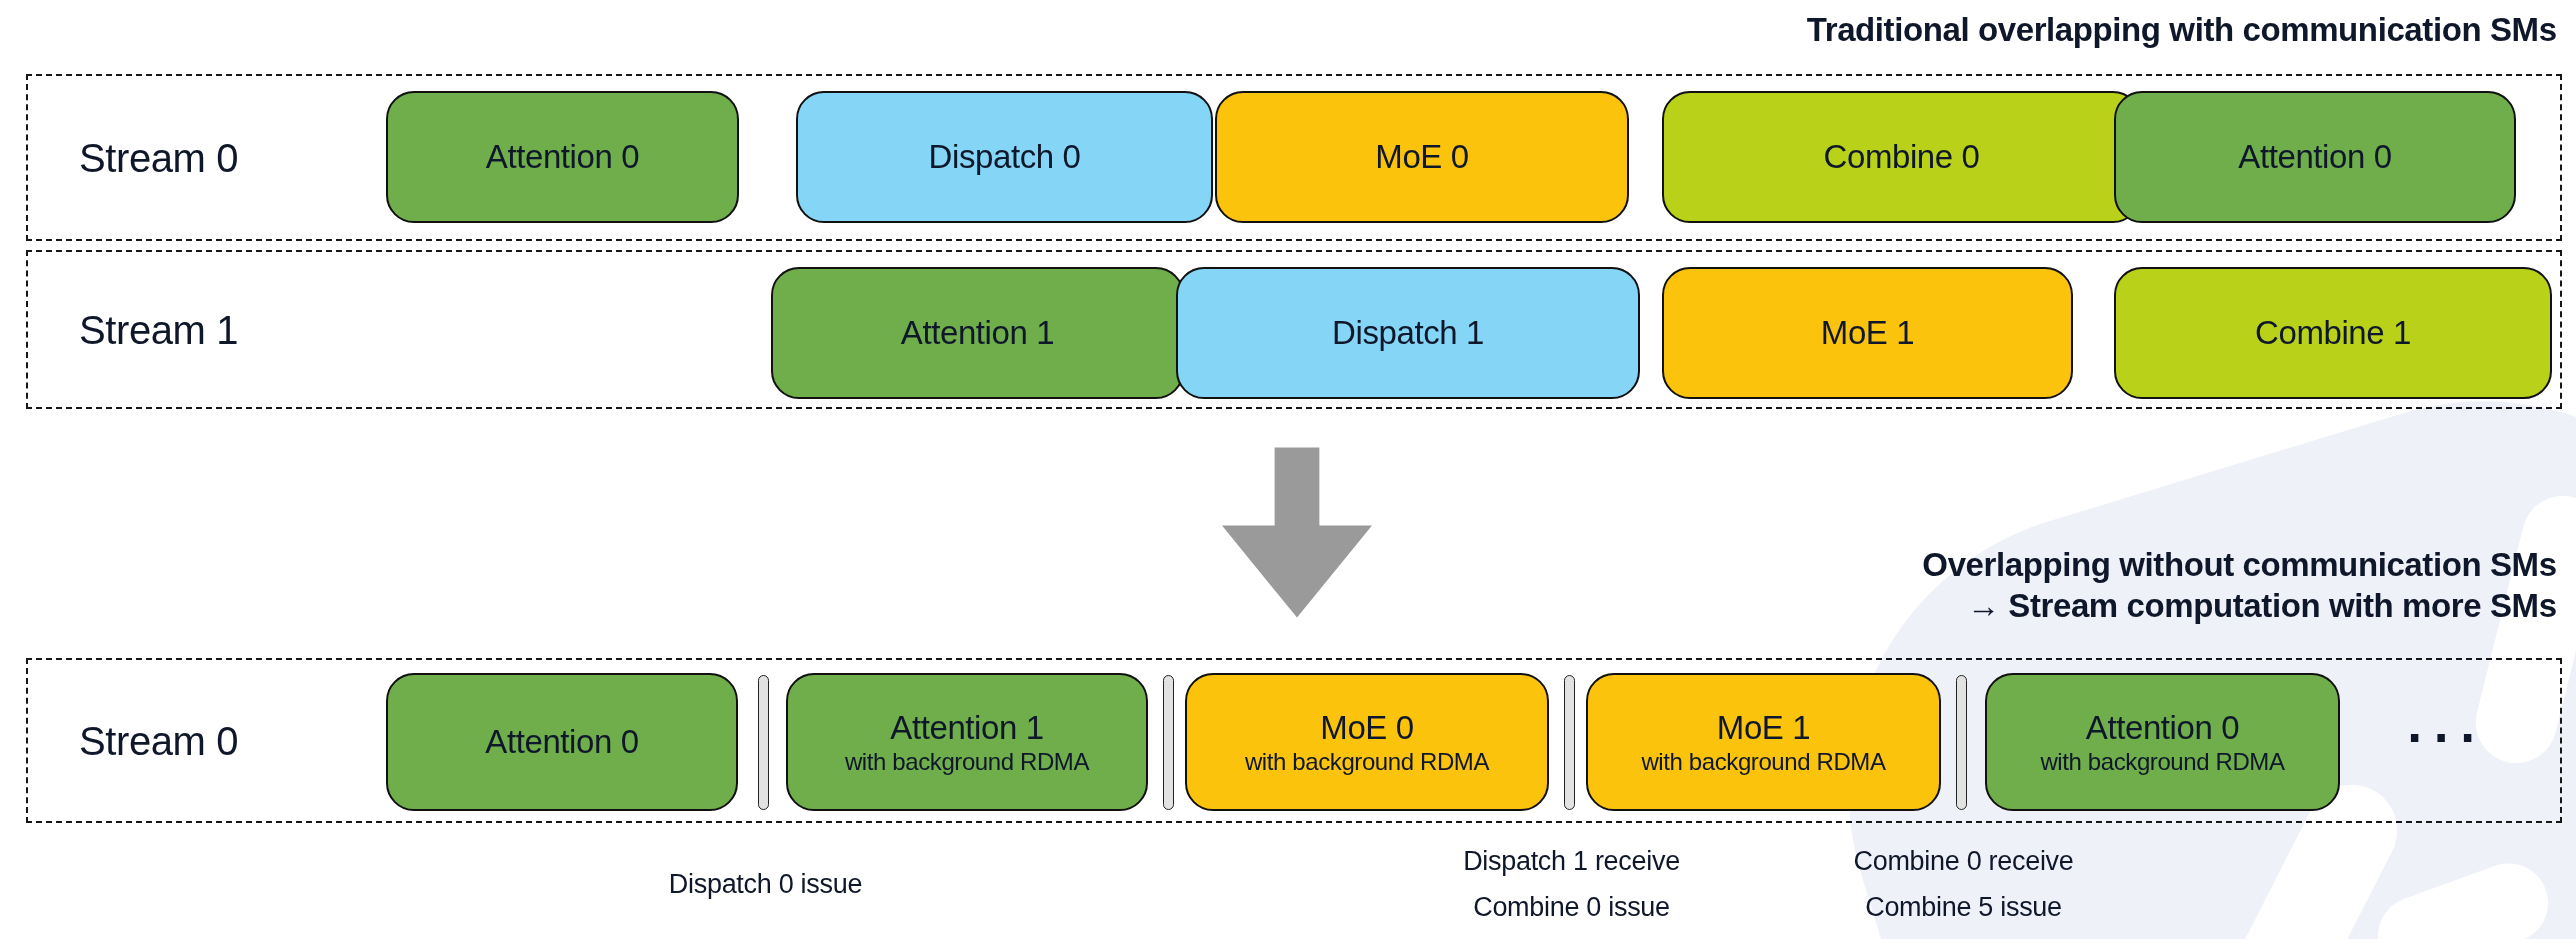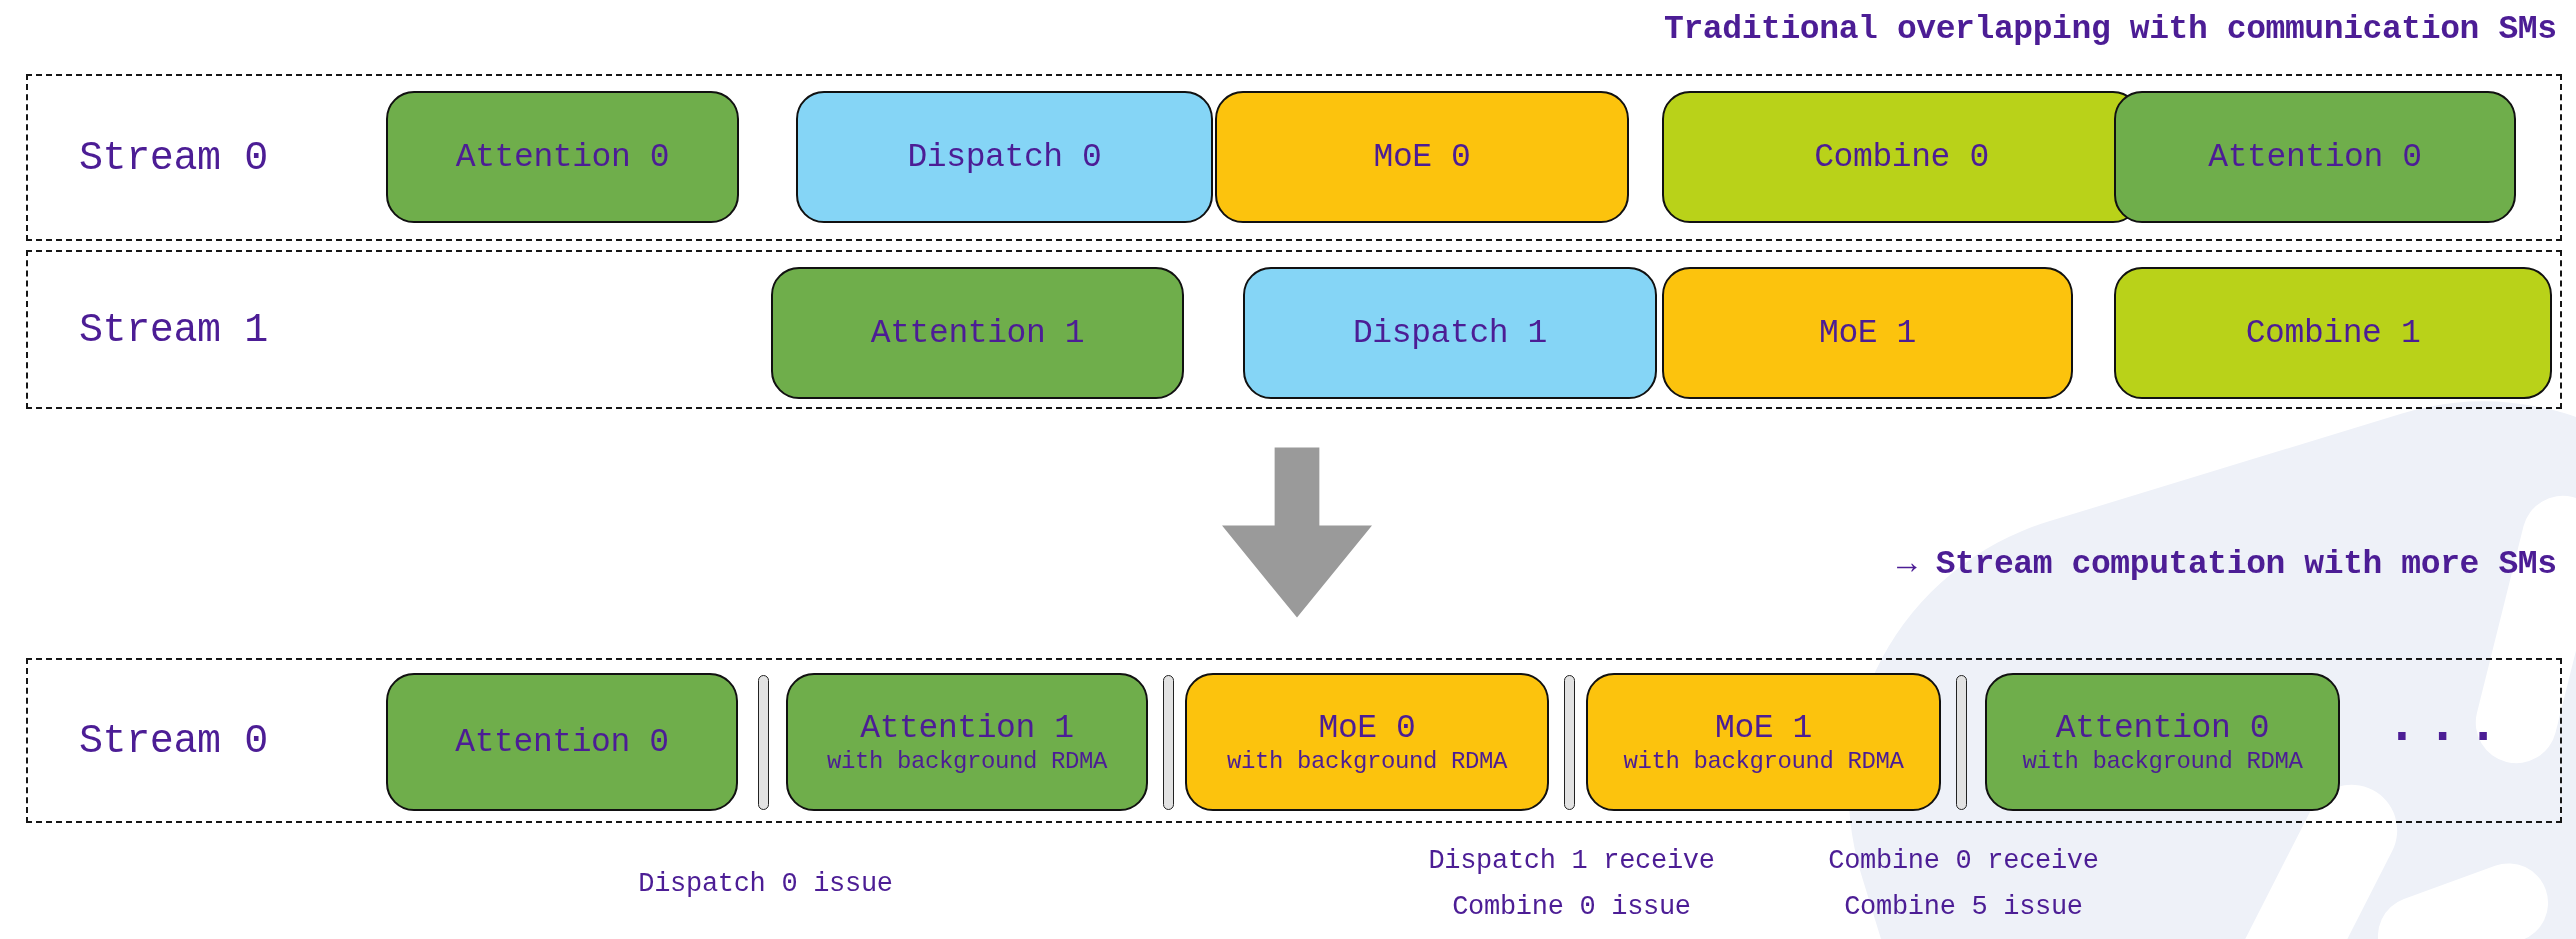--- a/index.html
+++ b/index.html
@@ -1,18 +1,18 @@
 <!DOCTYPE html>
 <html style="--attention-green: #6fae4b; --dispatch-blue: #85d5f6; --moe-orange: #fcc30d; --combine-yellow-green: #b9d219; --arrow-gray: #9a9a9a; --separator-gray: #e2e2e2; --outline-black: #111111; --watermark-blue: #eef1f8;font-size:14px"><head>
 <meta charset="utf-8">
 <style>
   html,body{margin:0;padding:0;background:#ffffff;}
   .canvas{
     position:relative;width:2576px;height:940px;background:#fff;overflow:hidden;
-    font-family:Liberation Mono, monospace;color:#4c1d95;
+    font-family:Liberation Sans, sans-serif;color:#0f172a;
   }
   
   .wm{position:absolute;}
   .wm-a{left:1856px;top:453px;width:933px;height:669px;background:var(--watermark-blue,#eef1f8);border-radius:282px;transform:rotate(-17deg);}
   .wm-b{left:1971px;top:818px;width:757px;height:370px;background:var(--watermark-blue,#eef1f8);border-radius:185px;transform:rotate(9deg);}
   .wm-c{left:2261px;top:774px;width:91px;height:290px;background:#fff;border-radius:53px;transform:rotate(27deg);}
   .wm-d{left:2499px;top:493px;width:81px;height:273px;background:#fff;border-radius:44px;transform:rotate(14deg);}
   .wm-e{left:2104px;top:684px;width:74px;height:74px;background:#fff;border-radius:50%;}
   .wm-f{left:2375px;top:880px;width:176px;height:79px;background:#fff;border-radius:44px;transform:rotate(-20deg);}
 
@@ -61,20 +61,21 @@
 
   <div class="wm wm-a"></div>
   <div class="wm wm-b"></div>
   <div class="wm wm-c"></div>
   <div class="wm wm-d"></div>
   <div class="wm wm-e"></div>
   <div class="wm wm-f"></div>
 
   <div class="title title-top">Traditional overlapping with communication SMs</div>
   <div class="title title-bottom">
+    <div>Overlapping without communication SMs</div>
     <div>→ Stream computation with more SMs</div>
   </div>
 
   <div class="row row-0">
     <div class="stream-label">Stream 0</div>
     <div class="block c-att r01" style="left:358px;width:353px;">
       <div class="bl">Attention 0</div>
     </div>
     <div class="block c-dis r01" style="left:740px;width:417px;">
       <div class="bl">Dispatch 0</div>
@@ -88,21 +89,21 @@
     <div class="block c-att r01" style="left:2086px;width:402px;">
       <div class="bl">Attention 0</div>
     </div>
   </div>
 
   <div class="row row-1">
     <div class="stream-label">Stream 1</div>
     <div class="block c-att r01" style="left:743px;width:413px;">
       <div class="bl">Attention 1</div>
     </div>
-    <div class="block c-dis r01" style="left:1187px;width:414px;">
+    <div class="block c-dis r01" style="left:1120px;width:464px;">
       <div class="bl">Dispatch 1</div>
     </div>
     <div class="block c-moe r01" style="left:1634px;width:411px;">
       <div class="bl">MoE 1</div>
     </div>
     <div class="block c-com r01" style="left:2086px;width:438px;">
       <div class="bl">Combine 1</div>
     </div>
   </div>
 

